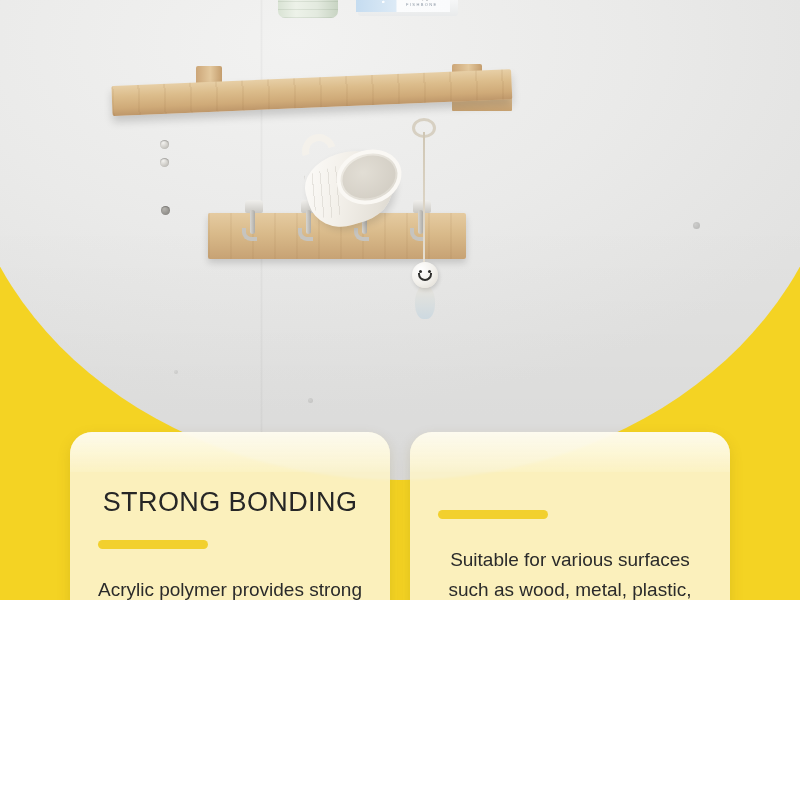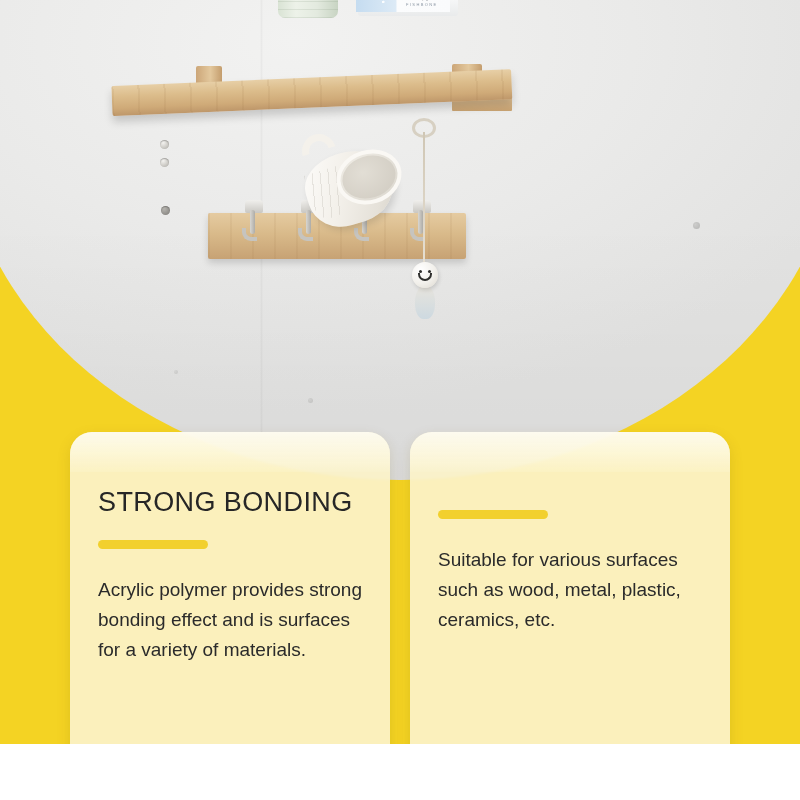--- a/index.html
+++ b/index.html
@@ -5,23 +5,24 @@
   * { margin:0; padding:0; box-sizing:border-box; }
 
   html, body {
     width:800px; height:800px;
     font-family:"Liberation Sans", sans-serif;
     overflow:hidden;
   }
 
   #poster {
     position:relative;
-    width:800px; height:744px;
+    width:800px; height:600px;
     background:#F4D323;
     overflow:hidden;
+    text-align:center;
   }
 
   
   #photo {
     position:absolute;
     left:-40px; top:-130px;
     width:880px; height:610px;
     border-bottom-left-radius:50% 60%;
     border-bottom-right-radius:50% 60%;
     overflow:hidden;

